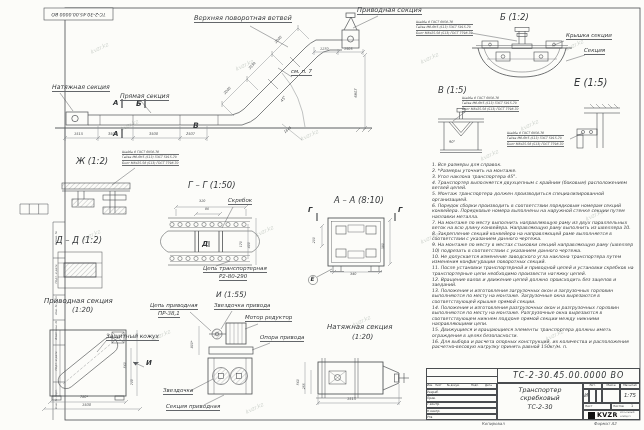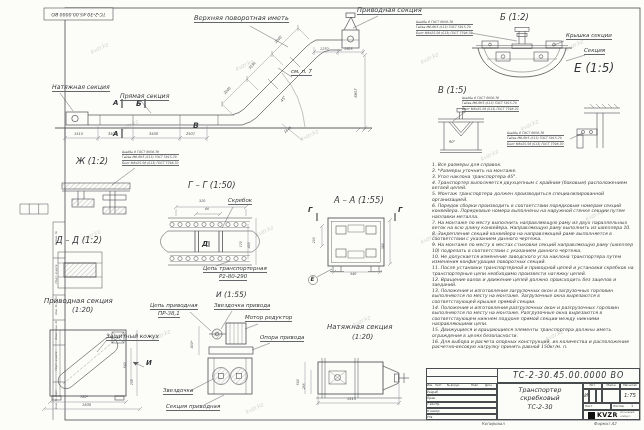--- a/index.html
+++ b/index.html
@@ -262,21 +262,21 @@
 
   <span class="vstrip" style="top:236px">Справ. №</span>
   <span class="vstrip" style="top:272px">Подп. и дата</span>
   <span class="vstrip" style="top:303px">Инв. № дубл.</span>
   <span class="vstrip" style="top:328px">Взам. инв. №</span>
   <span class="vstrip" style="top:359px">Подп. и дата</span>
   <span class="vstrip" style="top:397px">Инв. № подл.</span>
 
   <span class="lbl cl" style="left:52px;top:84px;font-size:6.2px;">Натяжная секция</span>
   <span class="lbl cl" style="left:120px;top:93px;font-size:6.2px;">Прямая секция</span>
-  <span class="lbl cl" style="left:194px;top:15px;font-size:6.6px;">Верхняя поворотная иметь</span>
+  <span class="lbl cl" style="left:194px;top:15px;font-size:6.6px;">Верхняя поворотная ветвей</span>
   <span class="lbl cl" style="left:357px;top:7px;font-size:6.6px;">Приводная секция</span>
   <span class="lbl cl" style="left:291px;top:69px;font-size:5.4px;">см. п. 7</span>
 
   <span class="lbl" style="left:113px;top:100px;font-size:7px;font-weight:bold;">А</span>
   <span class="lbl" style="left:113px;top:131px;font-size:7px;font-weight:bold;">А</span>
   <span class="lbl" style="left:136px;top:100px;font-size:7.5px;font-weight:bold;">Б</span>
   <span class="lbl" style="left:193px;top:122px;font-size:7.5px;font-weight:bold;">В</span>
 
   <span class="lbl dim" style="left:74px;top:133px;font-size:3.6px;">1515</span>
   <span class="lbl dim" style="left:108px;top:133px;font-size:3.6px;">3500</span>
@@ -307,24 +307,24 @@
     <span>Болт М8х25.58 (S13) ГОСТ 7798-70</span>
   </div>
   <div class="fast" style="left:507px;top:131px;">
     <span>Шайба 8 ГОСТ 6958-78</span>
     <span>Гайка М8-6Н5 (S13) ГОСТ 5915-70</span>
     <span>Болт М8х25.58 (S13) ГОСТ 7798-70</span>
   </div>
 
   <span class="lbl" style="left:76px;top:157px;font-size:8.5px;">Ж (1:2)</span>
   <span class="lbl" style="left:188px;top:181px;font-size:8.5px;">Г – Г (1:50)</span>
-  <span class="lbl" style="left:334px;top:196px;font-size:8.5px;">А – А (1:55)</span>
+  <span class="lbl" style="left:334px;top:196px;font-size:8.5px;">А – А (8:10)</span>
   <span class="lbl" style="left:500px;top:13px;font-size:8.5px;">Б (1:2)</span>
   <span class="lbl" style="left:438px;top:86px;font-size:8.5px;">В (1:5)</span>
-  <span class="lbl" style="left:574px;top:62px;font-size:12px;">Е (1:5)</span>
+  <span class="lbl" style="left:574px;top:78px;font-size:10px;">Е (1:5)</span>
   <span class="lbl" style="left:56px;top:236px;font-size:8.5px;">Д – Д (1:2)</span>
   <span class="lbl" style="left:44px;top:298px;font-size:7px;">Приводная секция</span>
   <span class="lbl" style="left:72px;top:307px;font-size:7px;">(1:20)</span>
   <span class="lbl" style="left:216px;top:291px;font-size:7.5px;">И (1:55)</span>
   <span class="lbl" style="left:327px;top:324px;font-size:7px;">Натяжная секция</span>
   <span class="lbl" style="left:352px;top:334px;font-size:7px;">(1:20)</span>
 
   <span class="lbl cl" style="left:228px;top:198px;font-size:5.5px;">Скребок</span>
   <span class="lbl cl" style="left:203px;top:266px;font-size:5.5px;">Цепь транспортерная</span>
   <span class="lbl cl" style="left:219px;top:273.5px;font-size:5.5px;">Р2-80-290</span>

